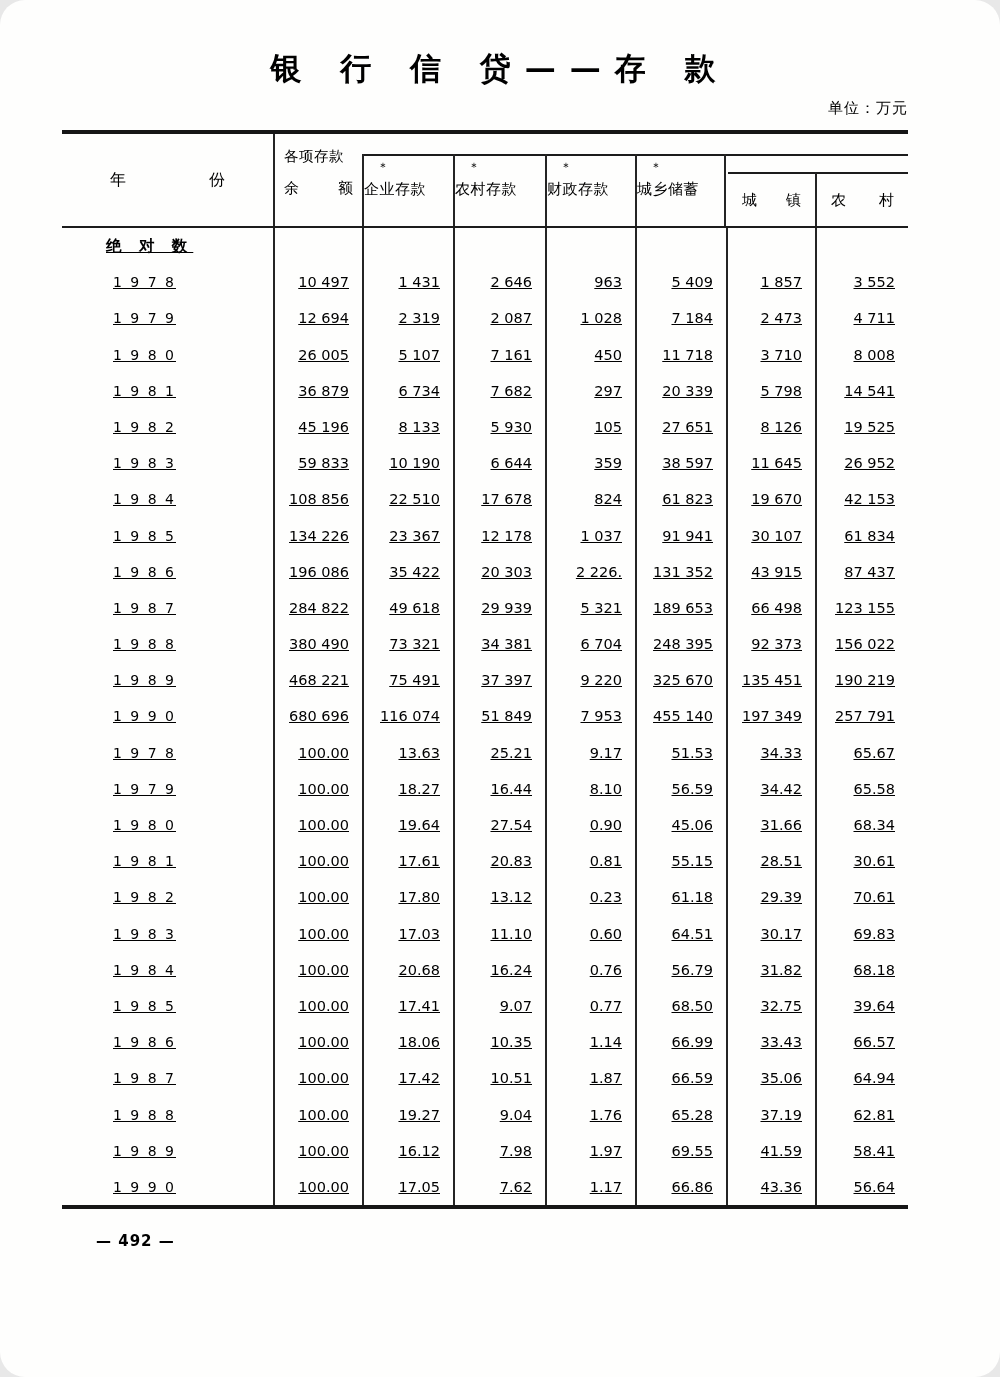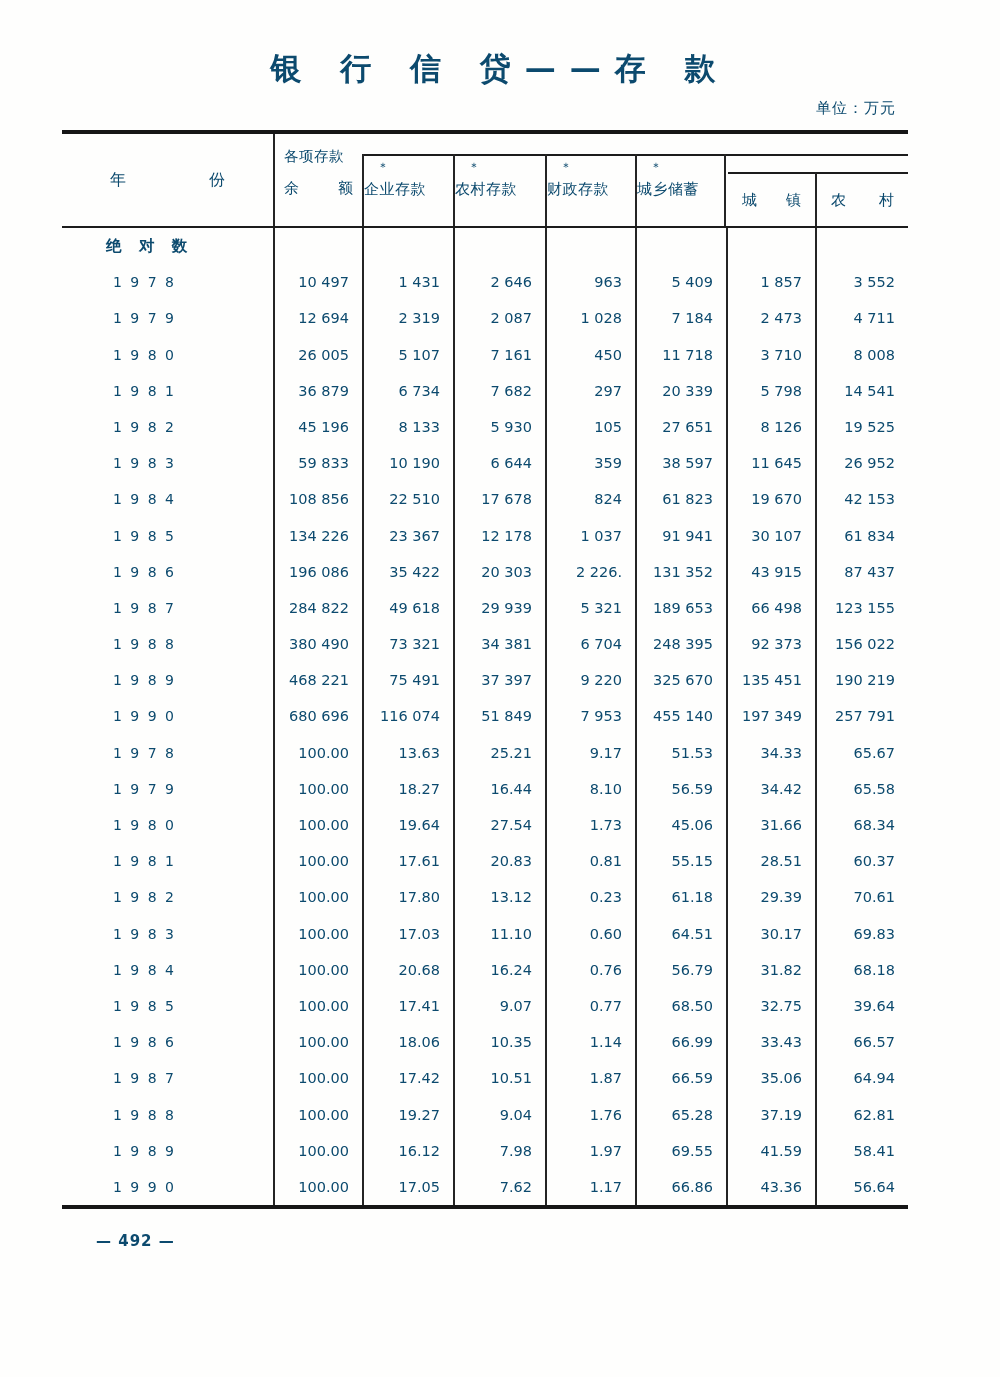--- a/index.html
+++ b/index.html
@@ -1,33 +1,34 @@
 <!DOCTYPE html>
 <html><head>
 <meta charset="utf-8">
 <style>
   html,body { margin:0; padding:0; background:#e8e8e8; }
   .page {
     position:relative;
     width:1000px; height:1377px;
     background:#fefefd;
     font-family:"DejaVu Sans", sans-serif;
-    color:#0c4a6e;
+    color:#000000;
     margin:0 auto;
     overflow:hidden;
+    border-radius:25px;
   }
   .title {
     position:absolute; top:48px; left:0; width:100%;
     text-align:center;
     font-size:31px; font-weight:bold;
     letter-spacing:14px;
     font-family:"DejaVu Serif","DejaVu Sans",serif;
   }
   .unit-label {
-    position:absolute; top:99px; right:104px;
+    position:absolute; top:99px; right:92px;
     font-size:15px; letter-spacing:1px;
   }
   .table {
     position:absolute; left:62px; top:130px;
     width:846px;
     border-top:4px solid #161616;
     border-bottom:4px solid #161616;
   }
   
   .thead {
@@ -72,20 +73,21 @@
     padding:0 14px; font-size:15px;
   }
   .h-urban { left:666px; width:87px; }
   .h-ruralcol { left:753px; width:93px; border-left:2px solid #242424; }
   
   .tbody { width:846px; }
   .trow {
     display:grid;
     grid-template-columns:211px 89px 91px 92px 90px 91px 89px 93px;
     height:36.2px;
+    text-decoration:underline;
   }
   .cell { border-left:2px solid #242424; box-sizing:border-box; }
   .trow .cell:first-child { border-left:none; }
   .num-cell {
     text-align:right; padding-right:13px;
     font-size:14.5px; line-height:36.2px;
     white-space:nowrap;
   }
   .year-cell {
     padding-left:51px; font-size:14px; letter-spacing:2px;
@@ -318,34 +320,34 @@
           <div class="cell num-cell">8.10</div>
           <div class="cell num-cell">56.59</div>
           <div class="cell num-cell">34.42</div>
           <div class="cell num-cell">65.58</div>
         </div>
         <div class="trow">
           <div class="cell year-cell">1 9 8 0</div>
           <div class="cell num-cell">100.00</div>
           <div class="cell num-cell">19.64</div>
           <div class="cell num-cell">27.54</div>
-          <div class="cell num-cell">1.73</div>
+          <div class="cell num-cell">0.90</div>
           <div class="cell num-cell">45.06</div>
           <div class="cell num-cell">31.66</div>
           <div class="cell num-cell">68.34</div>
         </div>
         <div class="trow">
           <div class="cell year-cell">1 9 8 1</div>
           <div class="cell num-cell">100.00</div>
           <div class="cell num-cell">17.61</div>
           <div class="cell num-cell">20.83</div>
           <div class="cell num-cell">0.81</div>
           <div class="cell num-cell">55.15</div>
           <div class="cell num-cell">28.51</div>
-          <div class="cell num-cell">60.37</div>
+          <div class="cell num-cell">30.61</div>
         </div>
         <div class="trow">
           <div class="cell year-cell">1 9 8 2</div>
           <div class="cell num-cell">100.00</div>
           <div class="cell num-cell">17.80</div>
           <div class="cell num-cell">13.12</div>
           <div class="cell num-cell">0.23</div>
           <div class="cell num-cell">61.18</div>
           <div class="cell num-cell">29.39</div>
           <div class="cell num-cell">70.61</div>

